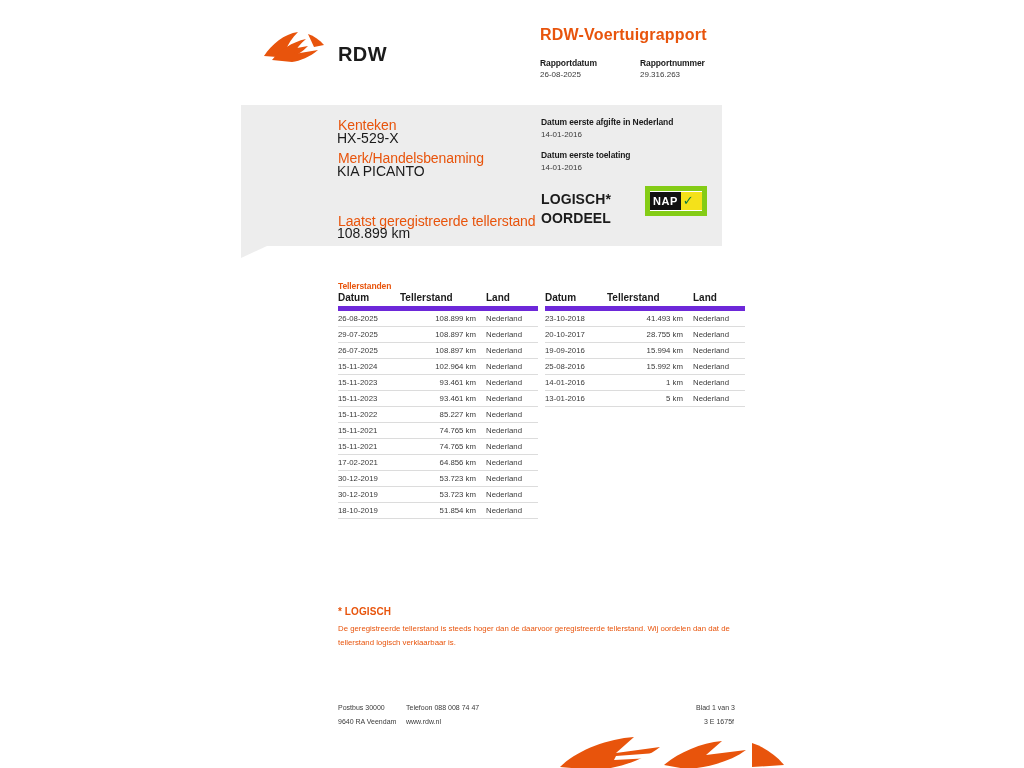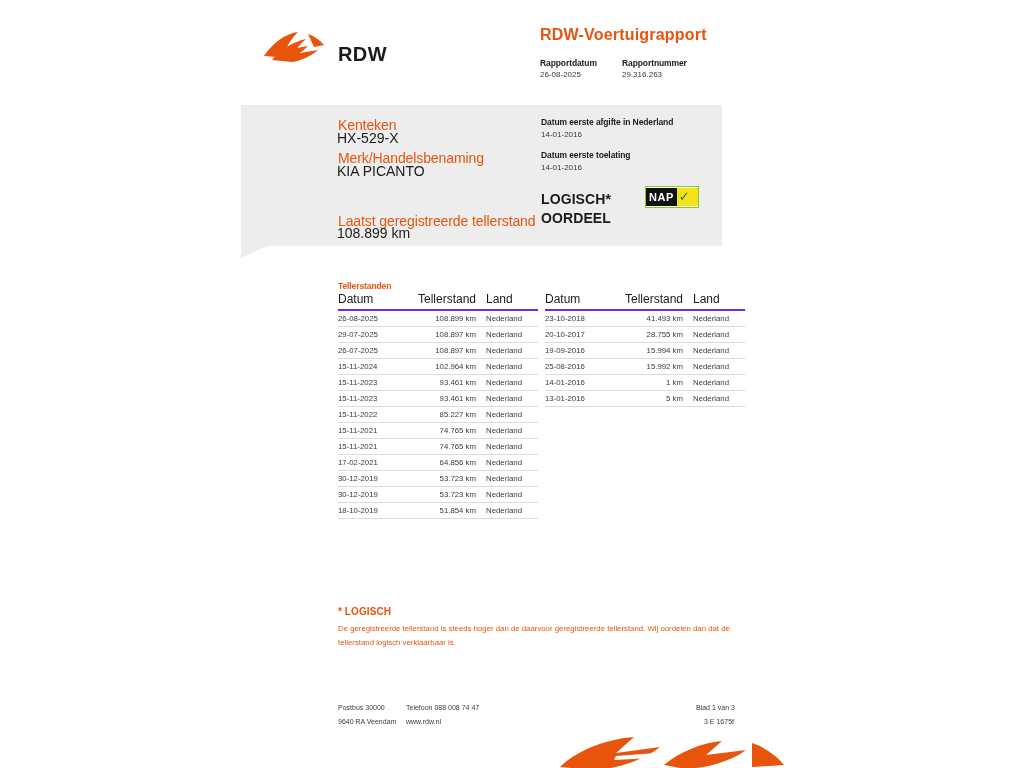--- a/index.html
+++ b/index.html
@@ -53,21 +53,21 @@
     font-size: 16px;
     font-weight: bold;
     color: #e8540c;
     letter-spacing: 0.2px;
   }
   .meta-block {
     position: absolute;
     left: 540px;
     top: 58px;
     display: flex;
-    gap: 16px;
+    gap: 34px;
   }
   .meta-col { min-width: 66px; }
   .meta-label {
     font-size: 8.5px;
     font-weight: bold;
     color: #1b1b1b;
     letter-spacing: -0.1px;
     white-space: nowrap;
   }
   .meta-value {
@@ -133,21 +133,21 @@
     line-height: 1.35;
     letter-spacing: 0.1px;
   }
   .nap-badge {
     position: absolute;
     left: 645px;
     top: 186px;
     width: 52px;
     height: 20px;
     background: #ffffff;
-    border: 1px solid #84cc16;
+    border: 5px solid #84cc16;
     display: flex;
     align-items: center;
   }
   .nap-badge .nap-left {
     background: #111;
     color: #fff;
     font-size: 11px;
     font-weight: bold;
     padding: 0 3px;
     line-height: 18px;
@@ -176,37 +176,37 @@
     color: #e8540c;
     letter-spacing: -0.1px;
   }
   .tbl {
     position: absolute;
     border-collapse: collapse;
     font-size: 7.8px;
     color: #3a3a3a;
   }
   .tbl th {
-    font-size: 12px;
-    font-weight: normal;
+    font-size: 10px;
+    font-weight: bold;
     color: #1b1b1b;
     text-align: left;
     padding: 0 0 3px 0;
-    border-bottom: 2px solid #6d28d9;
+    border-bottom: 5px solid #6d28d9;
     white-space: nowrap;
   }
   .tbl td {
     padding: 3px 0 3px 0;
     border-bottom: 1px solid #dcdcdc;
     white-space: nowrap;
   }
   .tbl .c-date { width: 62px; }
   .tbl .c-km   { width: 76px; text-align: right; padding-right: 10px; }
   .tbl .c-land { width: 52px; text-align: left; }
-  .tbl th.c-km { text-align: right; padding-right: 10px; }
+  .tbl th.c-km { text-align: left; padding-right: 10px; }
 
   
   .fn-title {
     position: absolute;
     left: 338px;
     top: 606px;
     font-size: 10px;
     font-weight: bold;
     color: #e8540c;
     letter-spacing: 0.1px;

